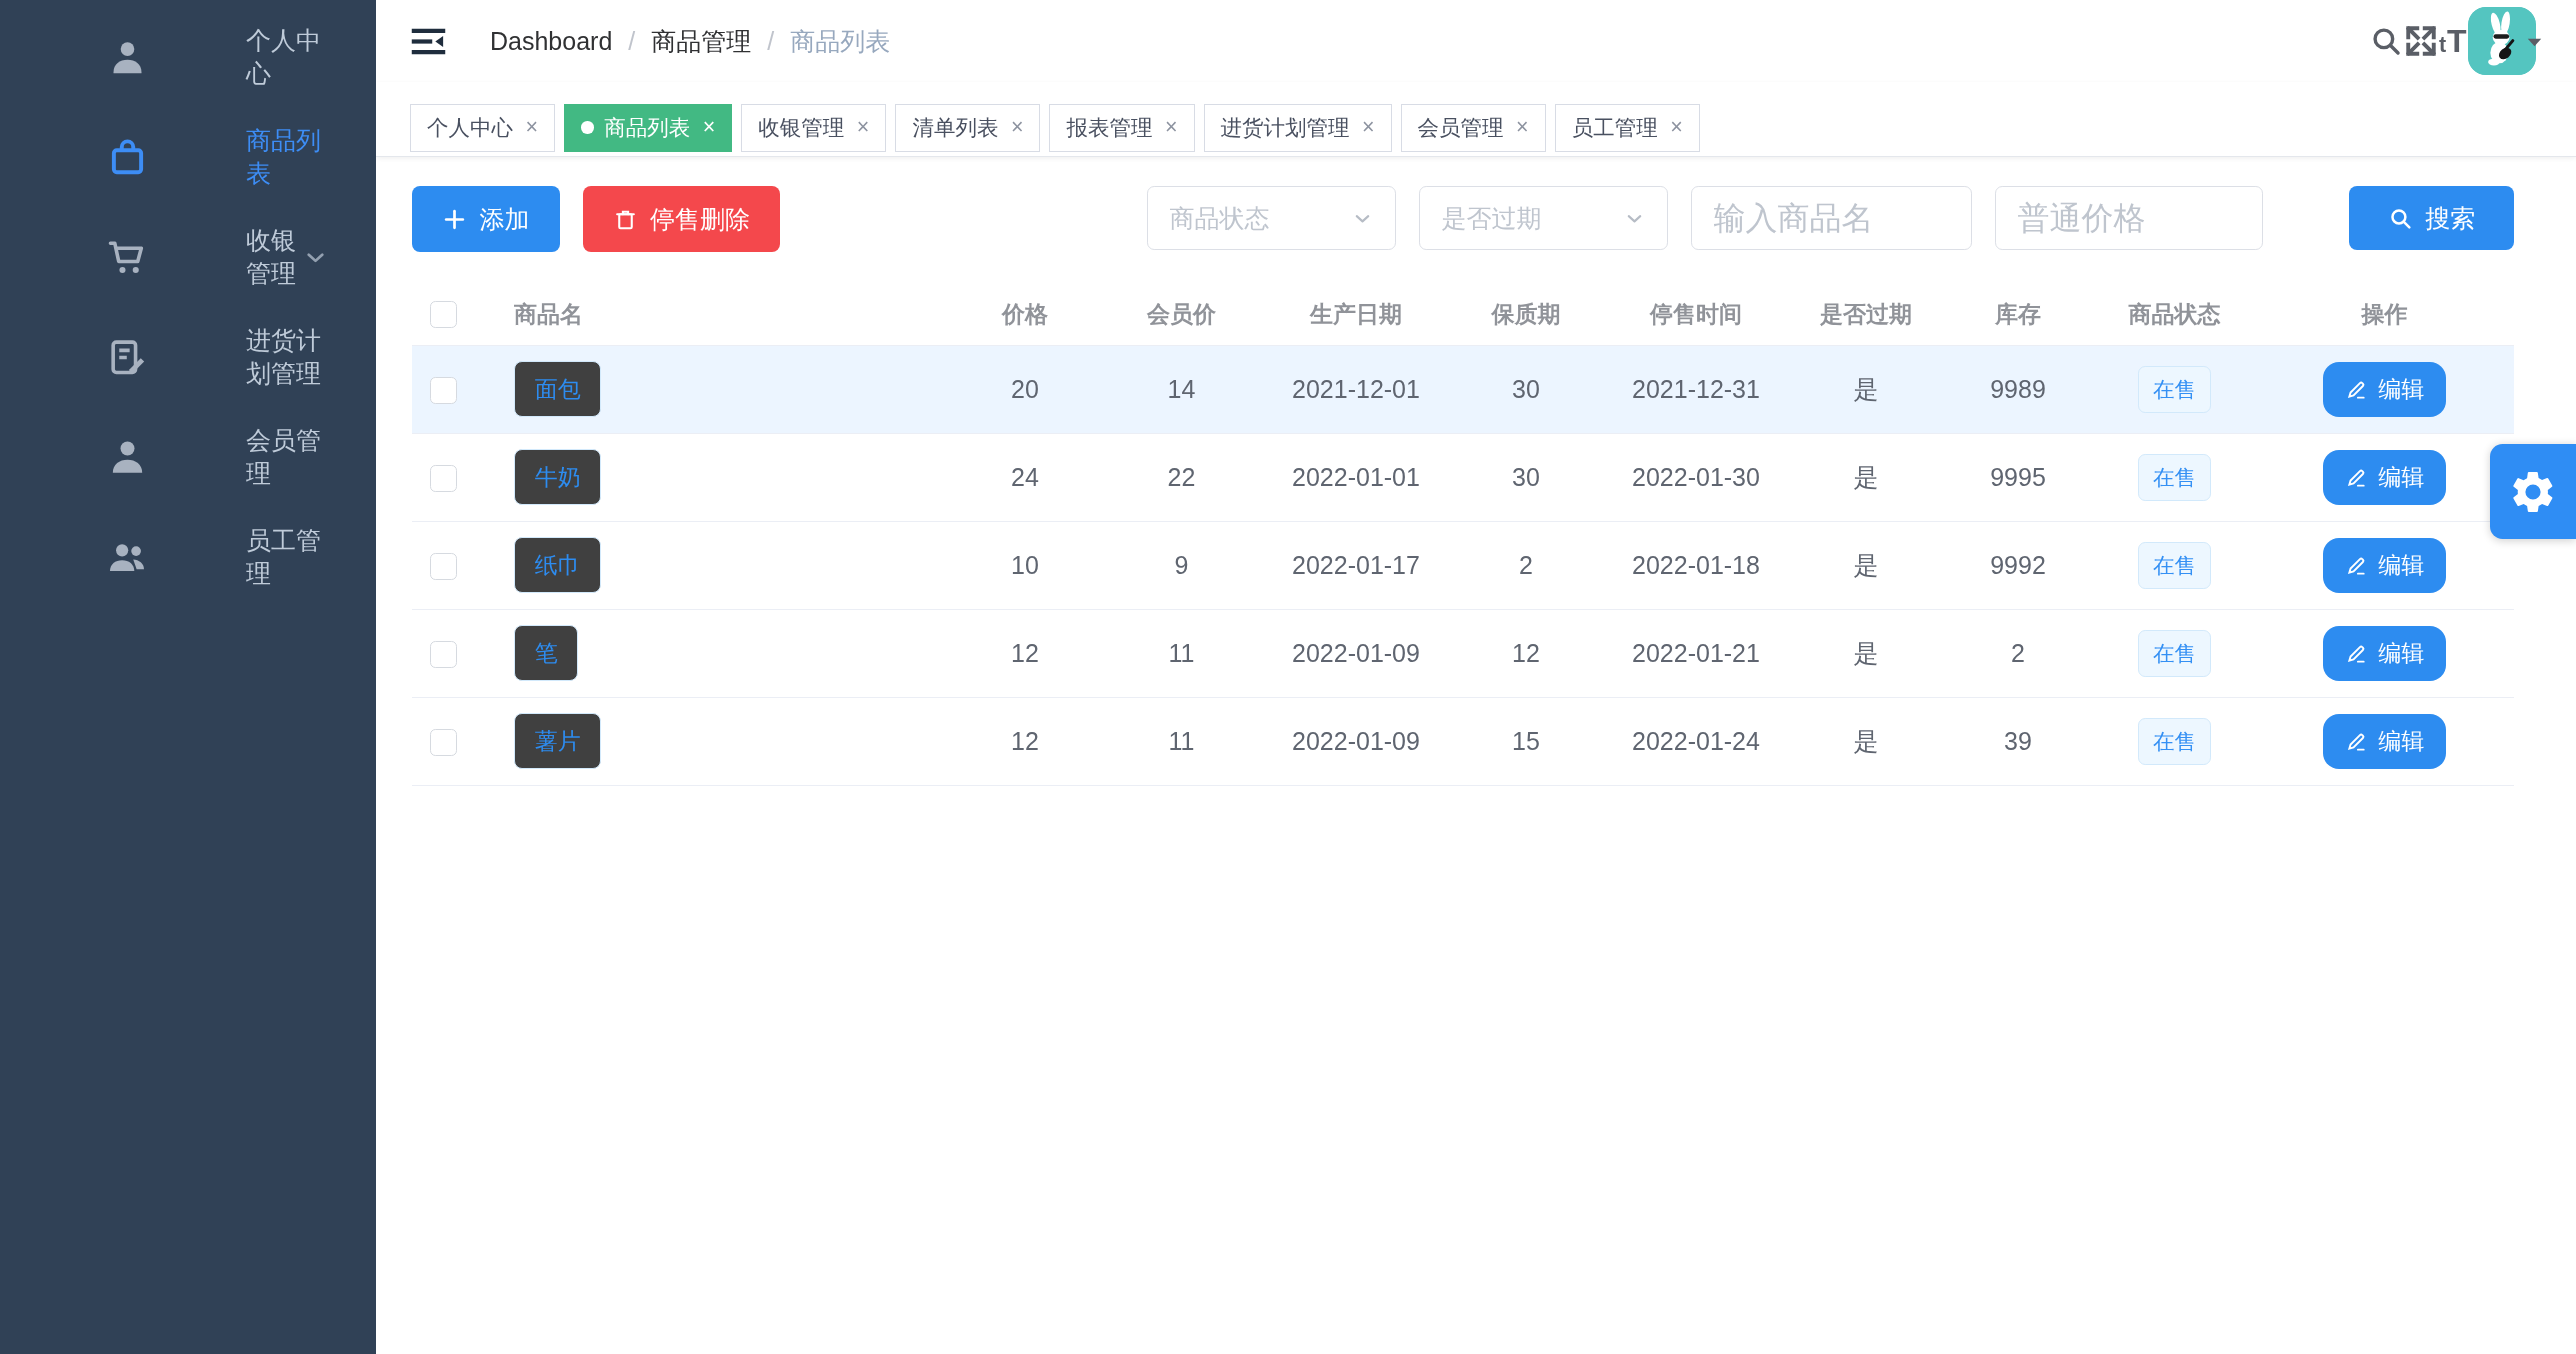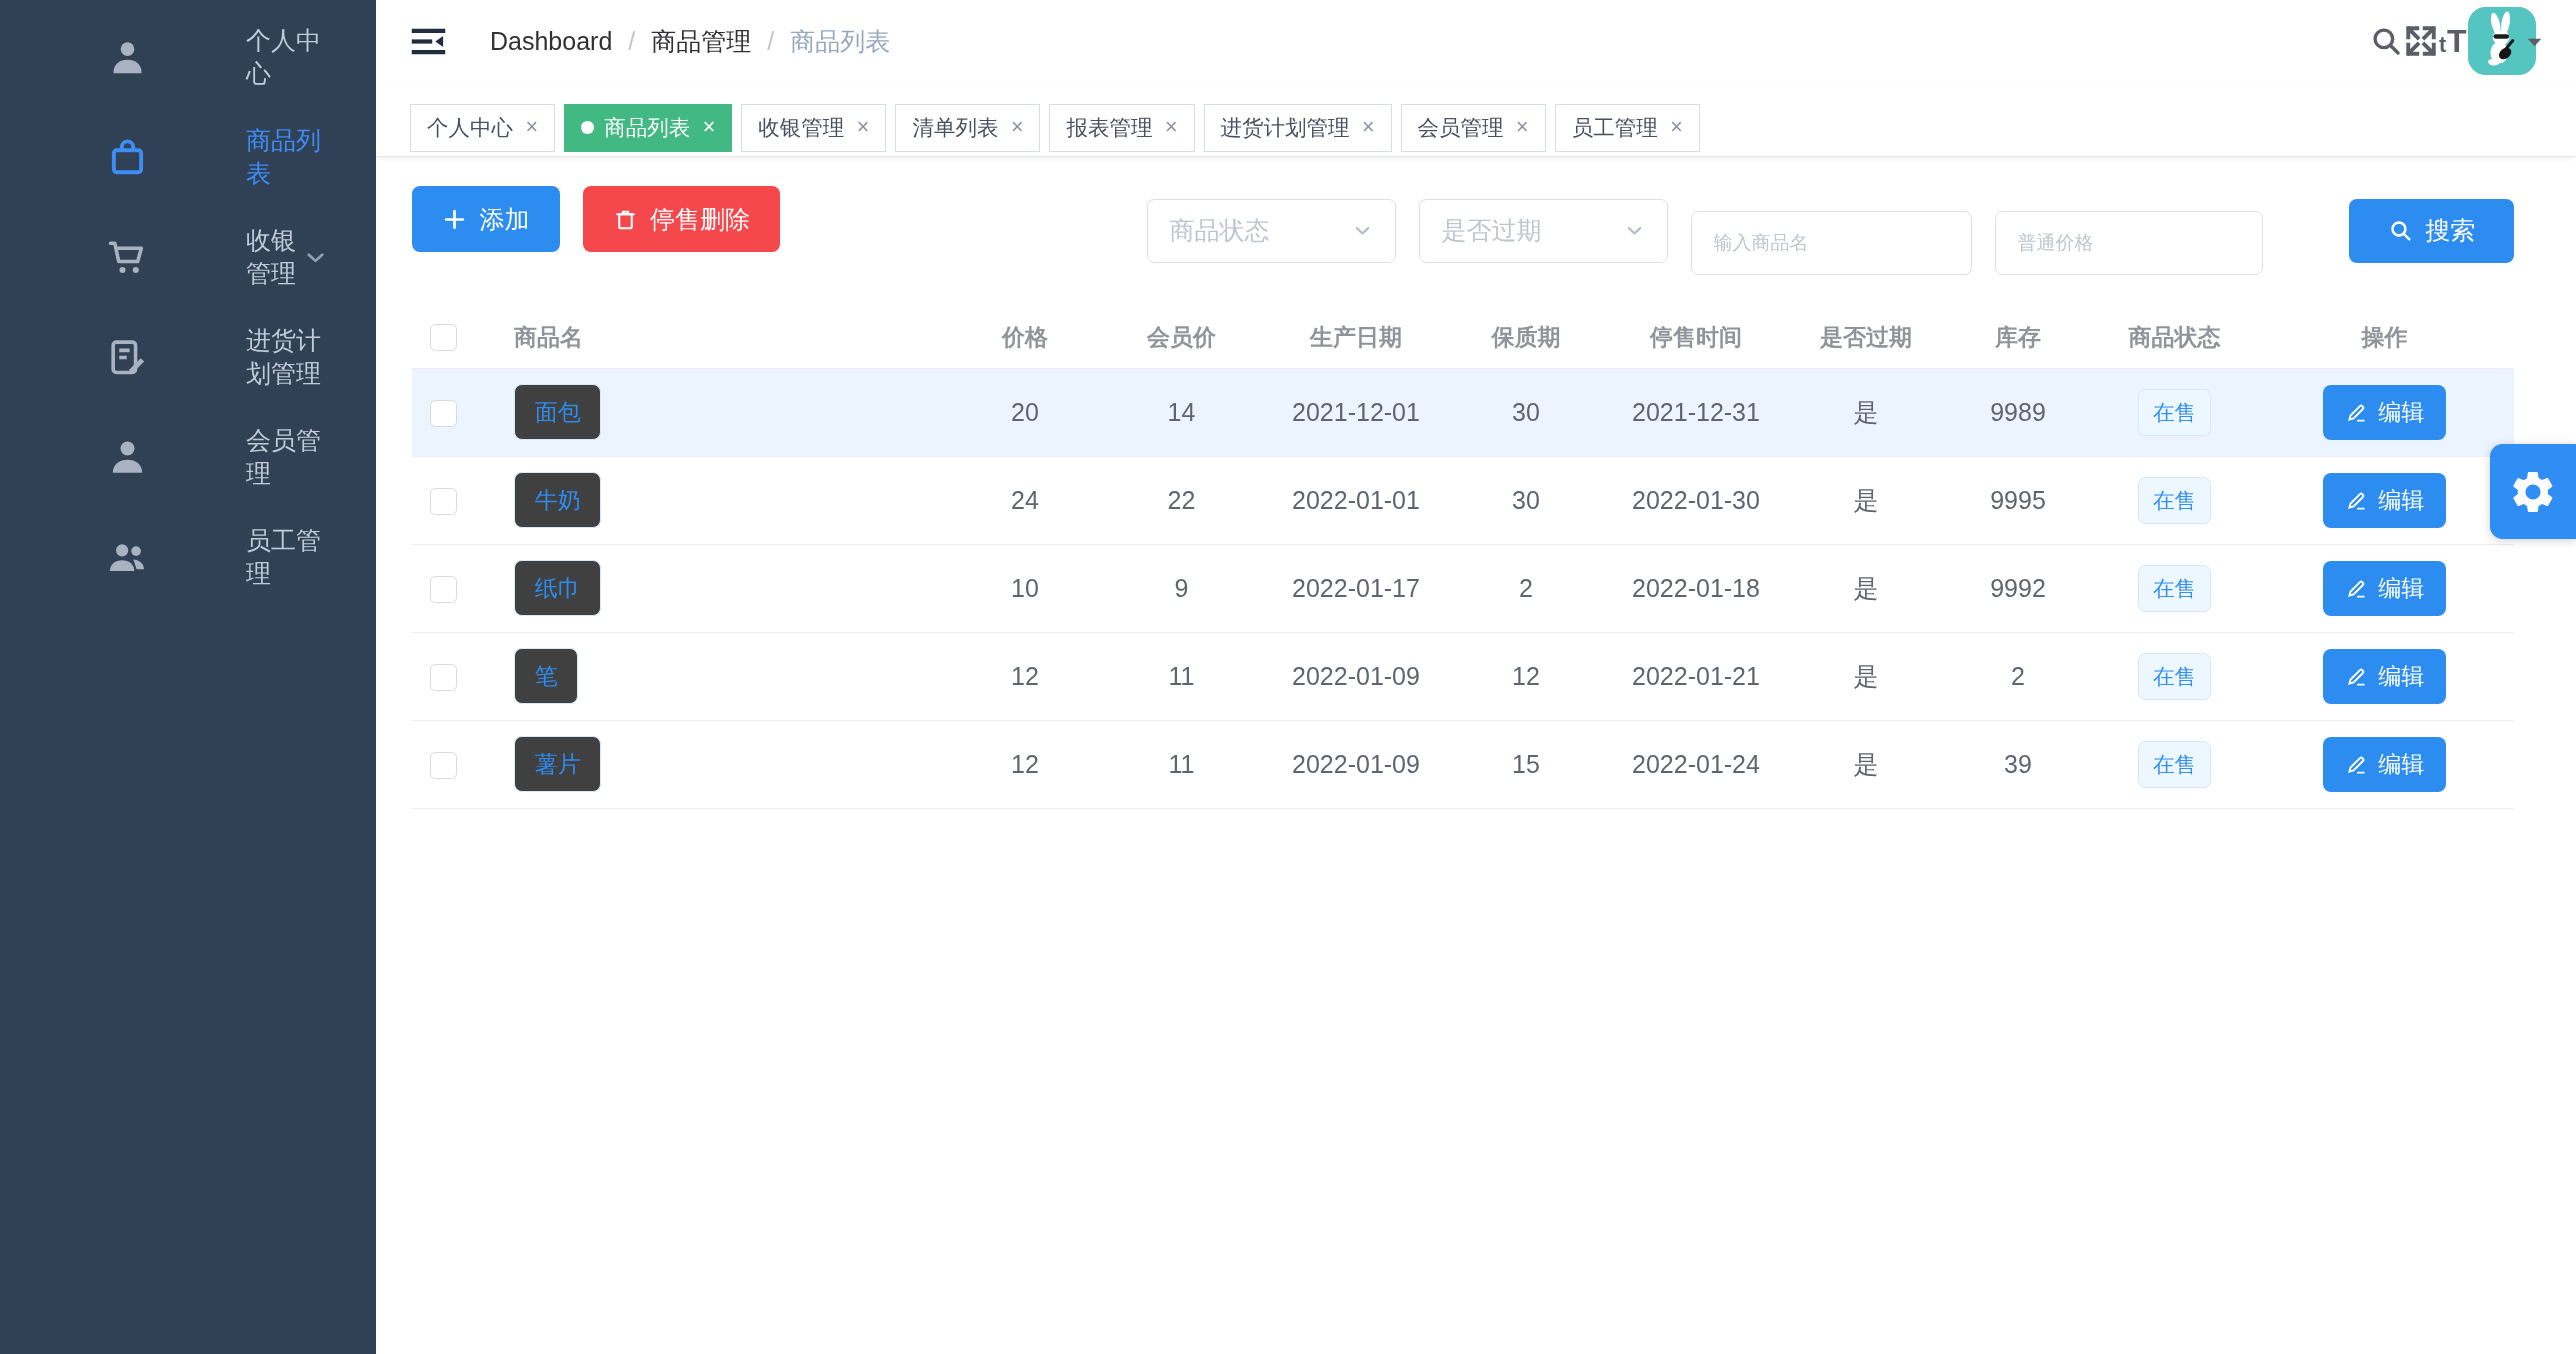--- a/index.html
+++ b/index.html
@@ -47,42 +47,42 @@
   .btn { height:66px; border:none; border-radius:8px; display:inline-flex; align-items:center;
     font-size:25px; color:#fff; padding:0 30px; cursor:pointer; font-family:inherit; }
   .btn svg { margin-right:12.5px; }
   .btn-add { background:#2d8cf0; margin-right:23px; }
   .btn-del { background:#f4484c; }
   .filters { margin-left:auto; display:flex; align-items:center; }
   .sel { width:249px; height:64px; border:0.9px solid #dcdfe6; border-radius:7.2px; background:#fff;
     display:flex; align-items:center; justify-content:space-between; padding:0 21.5px;
     font-size:25px; color:#bfc5ce; margin-left:23px; cursor:pointer; }
   .sel .sel-chev { color:#b6bcc5; display:flex; }
-  .inp { height:64px; border:0.9px solid #dcdfe6; border-radius:7.2px; padding:0 21.5px; font-size:19px;
-    color:#333; margin-left:23px; font-family:inherit; outline:none;margin-top:25px; }
+  .inp { height:64px; border:0.9px solid #dcdfe6; border-radius:7.2px; padding:0 21.5px; font-size:32px;
+    color:#333; margin-left:23px; font-family:inherit; outline:none; }
   .inp::placeholder { color:#bfc5ce; }
   .inp-name { width:281px; } .inp-price { width:268px; }
   .btn-search { background:#2d8cf0; height:64px; width:165px; justify-content:center; margin-left:86px; padding:0; }
 
   
   .table-wrap { margin-top:32px; }
   table { border-collapse:collapse; table-layout:fixed; width:2102px; }
   thead th { height:61px; font-size:23px; font-weight:700; color:#909399; border-bottom:0.9px solid #ebeef5;
     text-align:center; }
   tbody td { height:88px; font-size:25px; color:#5f6570; border-bottom:0.9px solid #ebeef5; text-align:center; }
   th.c-name, td.c-name { text-align:left; padding-left:39px; }
   tr.hl { background:#ecf5ff; }
   .checkbox { width:27px; height:27px; border:1.8px solid #d6dae0; border-radius:5.4px; background:#fff;
     display:inline-block; vertical-align:middle; cursor:pointer; }
   .name-tag { display:inline-block; padding:11.6px 19.7px; background:#404040; border:0.9px solid #d2e9fb;
     border-radius:8px; color:#2d8cf0; font-size:23px; cursor:pointer; }
   .status-tag { display:inline-block; padding:8px 14.3px; background:#edf7ff; border:0.9px solid #d2e9fb;
     border-radius:7.2px; color:#3490f4; font-size:21.5px; }
   .btn-edit { display:inline-flex; align-items:center; background:#2d8cf0; color:#fff; border:none;
-    border-radius:8px; height:55px; padding:0 21.5px; font-size:23px; cursor:pointer; font-family:inherit; }
+    border-radius:16px; height:55px; padding:0 21.5px; font-size:23px; cursor:pointer; font-family:inherit; }
   .btn-edit svg { margin-right:10.7px; }
 
   
   .table-footer { width:2102px; margin-top:14.3px; display:flex; align-items:flex-start; }
   .total-tag { padding:11.6px 23px; background:#ecf8ff; border:0.9px solid #d2e9fb; border-radius:8px;
     color:#2d8cf0; font-size:23px; }
   .pagination { margin-left:auto; display:flex; gap:14.3px; margin-top:1.8px; align-items:center; }
   .page-btn { width:50px; height:50px; border-radius:7.2px; background:#f2f3f5; color:#b4b9c2;
     display:flex; align-items:center; justify-content:center; cursor:pointer; }
   .page-btn.active { background:#2d8cf0; color:#fff; font-size:27px; font-weight:700; }

